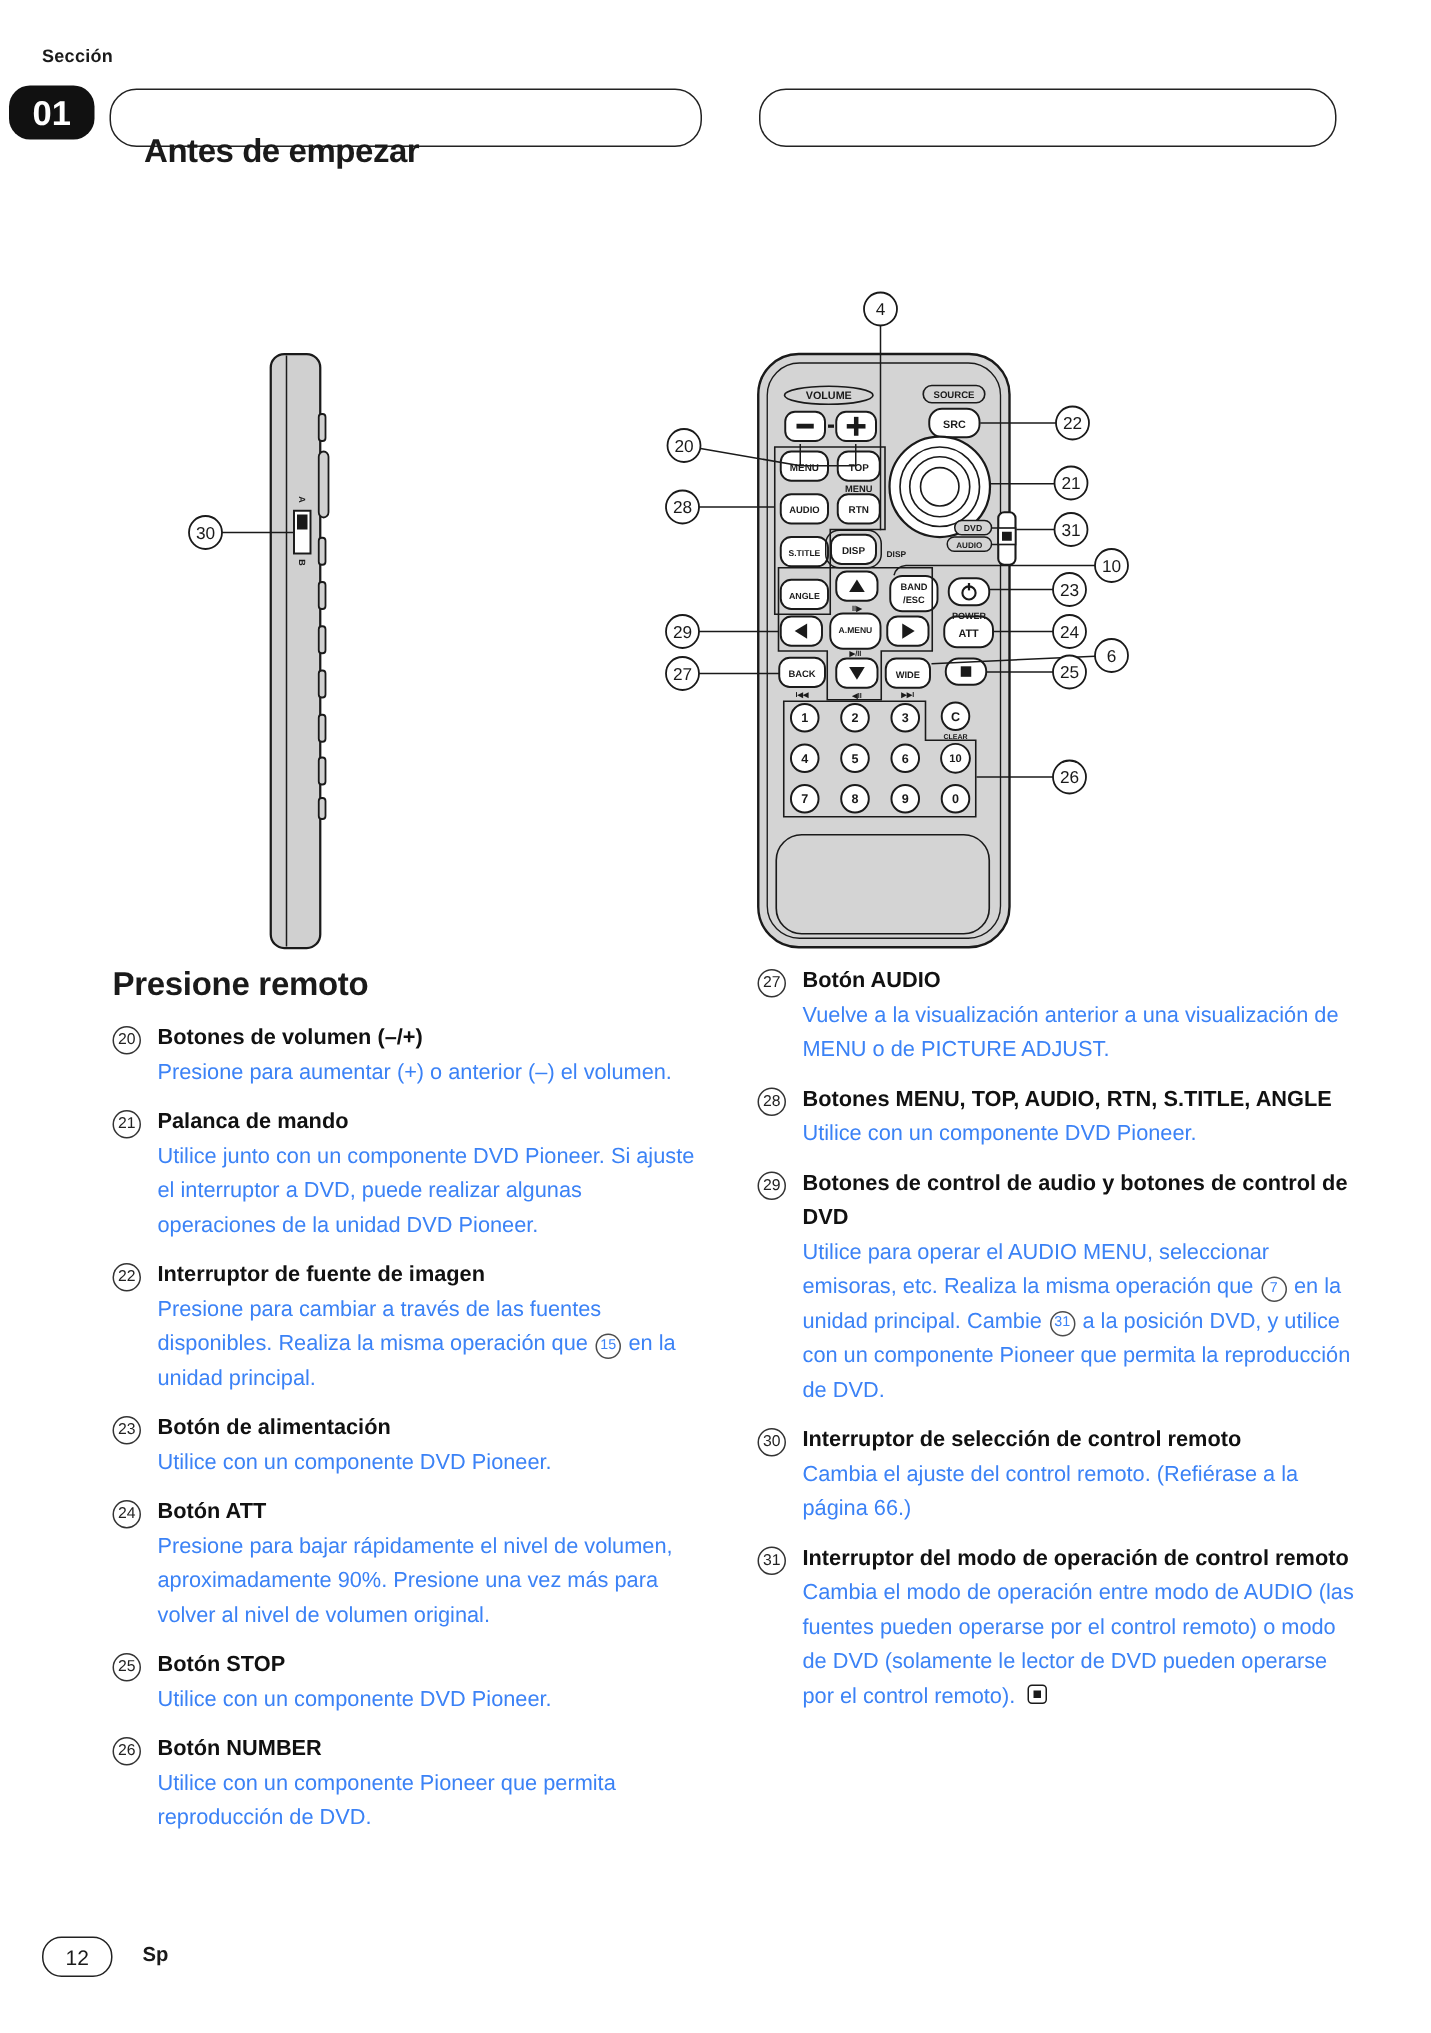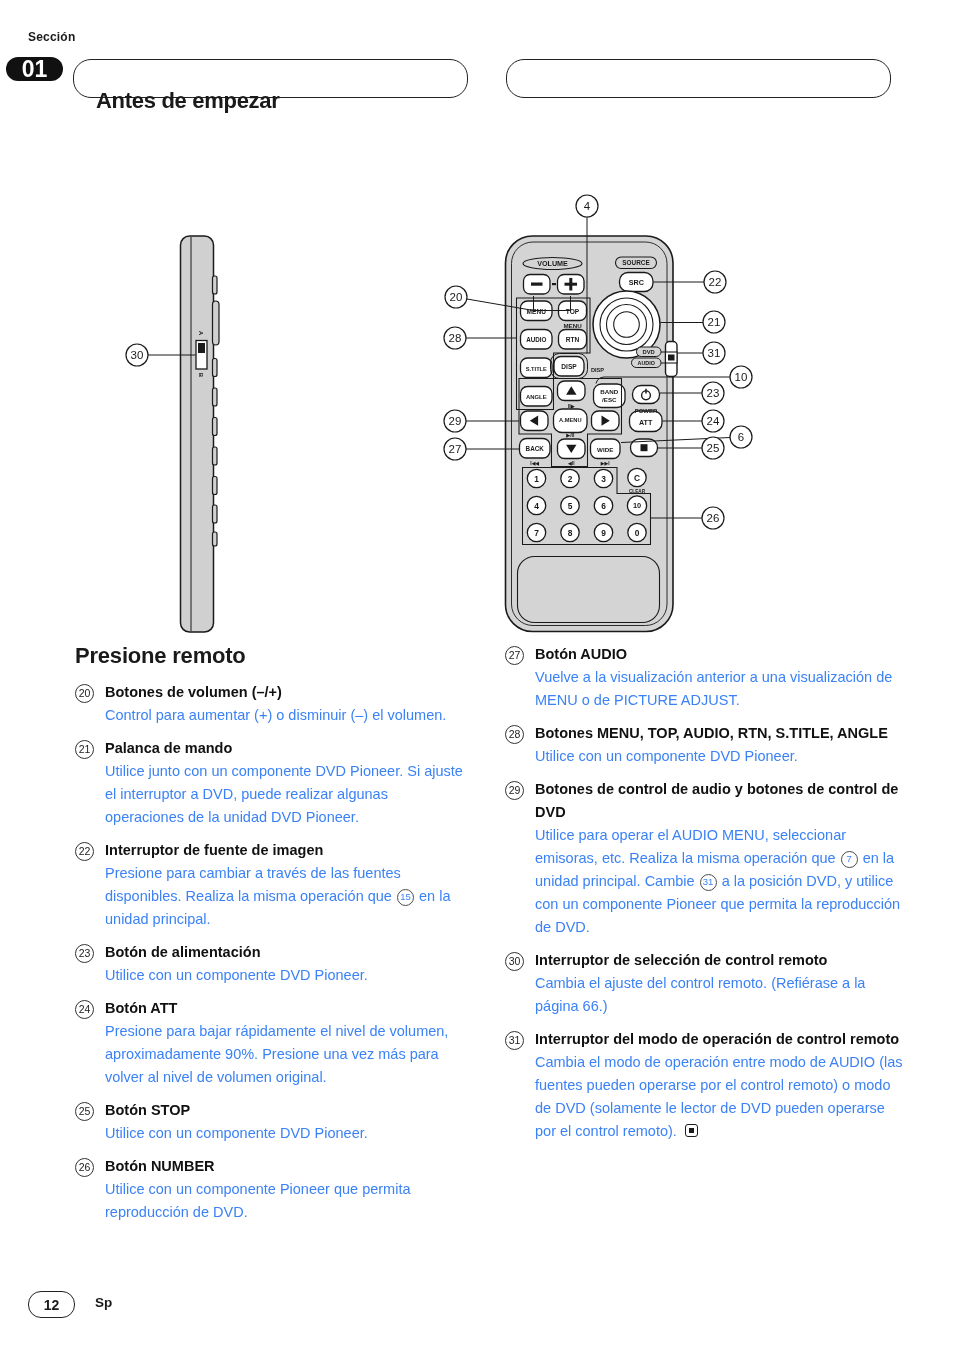--- a/index.html
+++ b/index.html
@@ -1,21 +1,21 @@
 <!DOCTYPE html>
 <html><head>
 <meta charset="utf-8">
 <style>
   html,body{margin:0;padding:0;}
   body{width:954px;height:1355px;position:relative;background:#ffffff;
        font-family:"Liberation Sans",sans-serif;color:#1a1a1a;}
   .abs{position:absolute;}
   
   .section-label{left:28px;top:30px;font-size:12px;font-weight:bold;letter-spacing:.2px;}
-  .badge01{left:6px;top:57px;width:57px;height:24px;background:#111;color:#fff;
+  .badge01{left:6px;top:57px;width:57px;height:36px;background:#111;color:#fff;
            border-radius:14px;display:flex;align-items:center;justify-content:center;
            font-size:23px;font-weight:bold;}
   .title-box{left:73px;top:59px;width:393px;height:37px;border:1.5px solid #222;
              border-radius:18px;display:flex;align-items:center;}
   .title-box span{padding-left:22px;font-size:22px;font-weight:bold;letter-spacing:-.3px;margin-top:44px;}
   .empty-box{left:506px;top:59px;width:383px;height:37px;border:1.5px solid #222;border-radius:18px;}
   
   .diagram{left:0;top:185px;}
   svg text{font-family:"Liberation Sans",sans-serif;fill:#1a1a1a;}
   
@@ -27,21 +27,21 @@
         border-radius:50%;text-align:center;line-height:16px;font-size:10.5px;color:#222;}
   .ititle{font-size:14.5px;font-weight:bold;color:#111;line-height:23px;}
   .ibody{font-size:14.5px;color:#3b82f6;line-height:23px;}
   .circnum{display:inline-block;width:15px;height:15px;border:1px solid #4c4c4c;border-radius:50%;
            font-size:9.5px;line-height:14px;text-align:center;vertical-align:1.5px;margin:0 1px;}
   .endmark{display:inline-block;width:11px;height:11px;border:1.5px solid #1a1a1a;border-radius:3px;
            vertical-align:-1px;margin-left:4px;}
   .endmark span{display:block;width:5px;height:5px;background:#1a1a1a;margin:3px auto 0;}
   
   .page-oval{left:28px;top:1291px;width:45px;height:25px;border:1.5px solid #222;border-radius:13px;
-             display:flex;align-items:center;justify-content:center;font-size:14px;font-weight:bold;text-align:right;}
+             display:flex;align-items:center;justify-content:center;font-size:14px;font-weight:normal;text-align:right;}
   .page-lang{left:95px;top:1295px;font-size:13.5px;font-weight:bold;}
 </style>
 </head>
 <body>
 
 <div class="abs section-label">Sección</div>
 <div class="abs badge01">01</div>
 <div class="abs title-box">
   <span>Antes de empezar</span>
 </div>
@@ -268,21 +268,21 @@
   </g>
 </svg>
 
 <div class="abs heading">Presione remoto</div>
 
 <div class="abs colL">
   <div class="item">
       <span class="inum">20</span>
       <div>
         <div class="ititle">Botones de volumen (–/+)</div>
-        <div class="ibody">Control para aumentar (+) o disminuir (–) el volumen.</div>
+        <div class="ibody">Presione para aumentar (+) o anterior (–) el volumen.</div>
       </div>
     </div>
   <div class="item">
       <span class="inum">21</span>
       <div>
         <div class="ititle">Palanca de mando</div>
         <div class="ibody">Utilice junto con un componente DVD Pioneer. Si ajuste el interruptor a DVD, puede realizar algunas operaciones de la unidad DVD Pioneer.</div>
       </div>
     </div>
   <div class="item">

